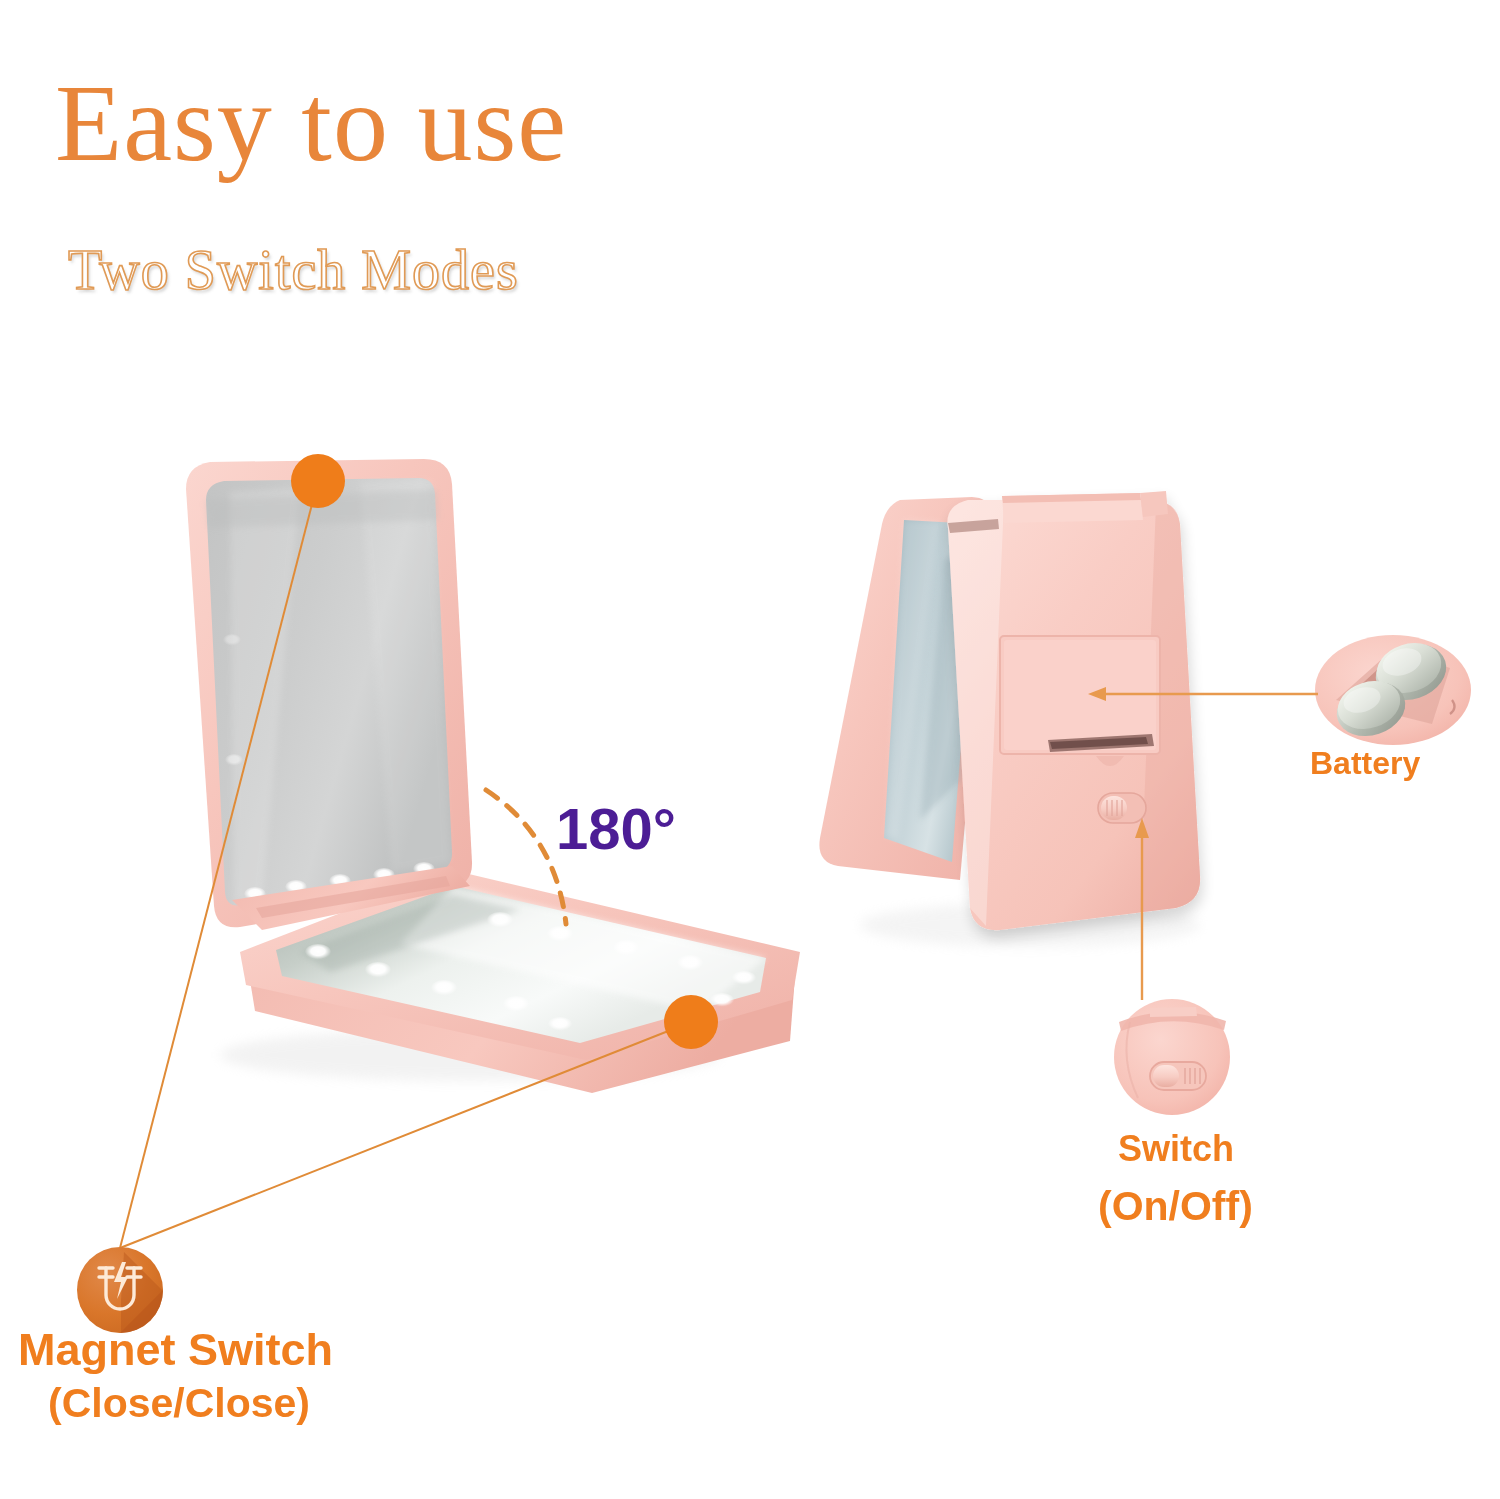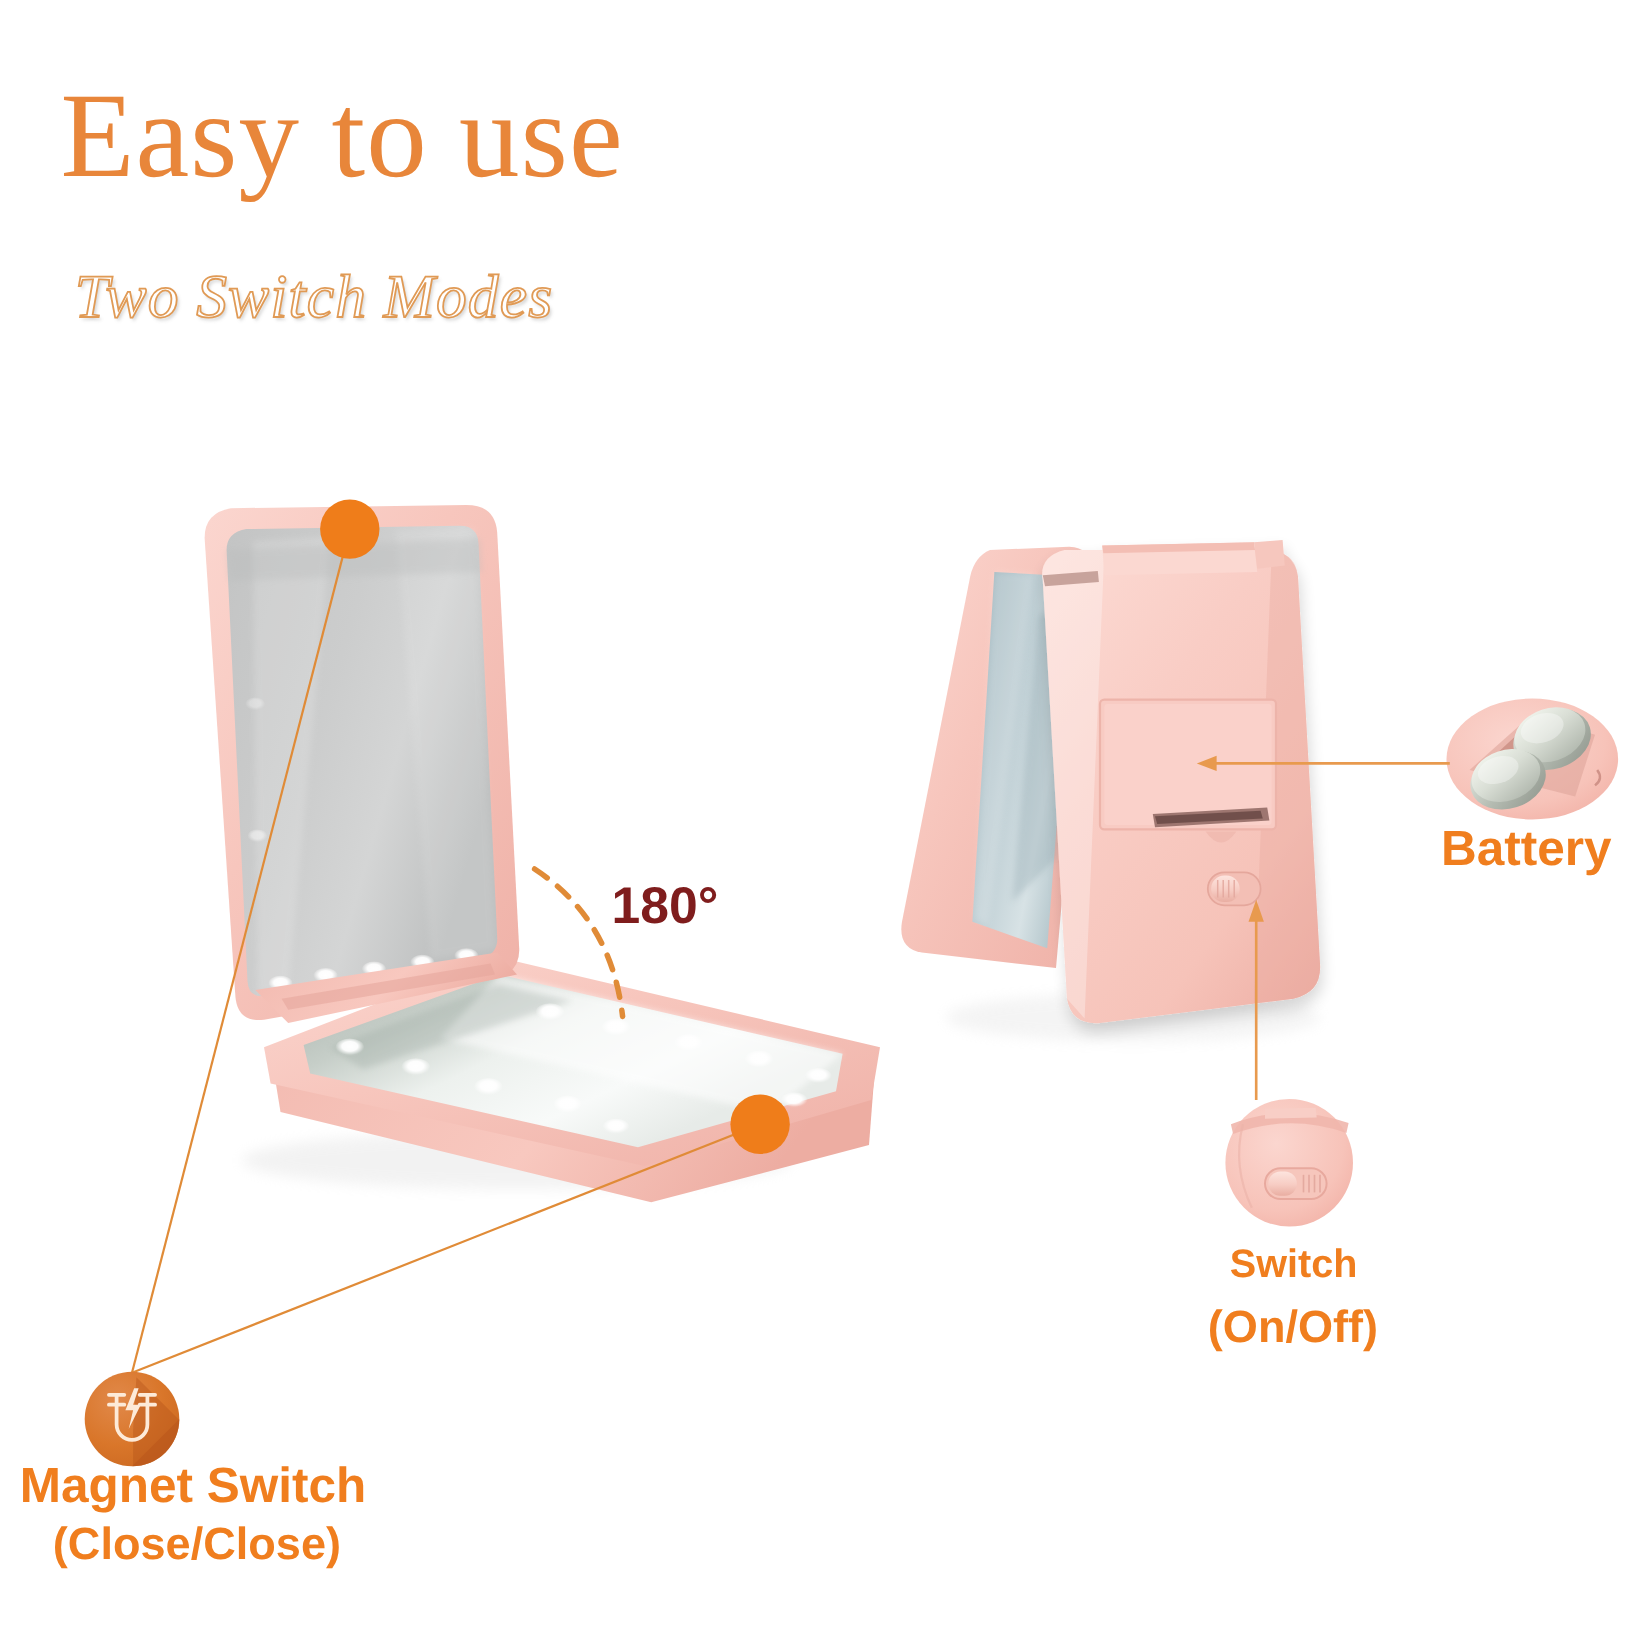--- a/index.html
+++ b/index.html
@@ -34,21 +34,20 @@
     left: 68px;
     top: 242px;
     font-family: "Liberation Serif", serif;
     font-size: 56px;
     line-height: 1.0;
     color: #FFFFFF;
     letter-spacing: 1px;
     white-space: nowrap;
     -webkit-text-stroke: 1.6px #E09A55;
     text-shadow: 2px 3px 3px rgba(120,120,120,0.30);
-    font-style: italic;
   }
 
   
   .svglayer {
     position: absolute;
     left: 0; top: 0;
     width: 1500px;
     height: 1499px;
     pointer-events: none;
   }
@@ -57,21 +56,21 @@
   .cap {
     position: absolute;
     color: #F07E1E;
     font-weight: bold;
     white-space: nowrap;
     font-family: "Liberation Sans", sans-serif;
   }
   #cap-battery {
     left: 1310px;
     top: 745px;
-    font-size: 45px;
+    font-size: 32px;
   }
   #cap-switch {
     left: 1118px;
     top: 1128px;
     font-size: 36px;
   }
   #cap-switch-sub {
     left: 1098px;
     top: 1183px;
     font-size: 41px;
@@ -82,22 +81,22 @@
     font-size: 45px;
   }
   #cap-magnet-sub {
     left: 48px;
     top: 1380px;
     font-size: 41px;
   }
   #cap-180 {
     left: 556px;
     top: 795px;
-    font-size: 47px;
-    color: #7f1d1d;
+    font-size: 58px;
+    color: #4c1d95;
   }
 </style>
 </head>
 <body>
 
 <div id="stage">
 
   <div id="title">Easy to use</div>
   <div id="subtitle">Two Switch Modes</div>
 

